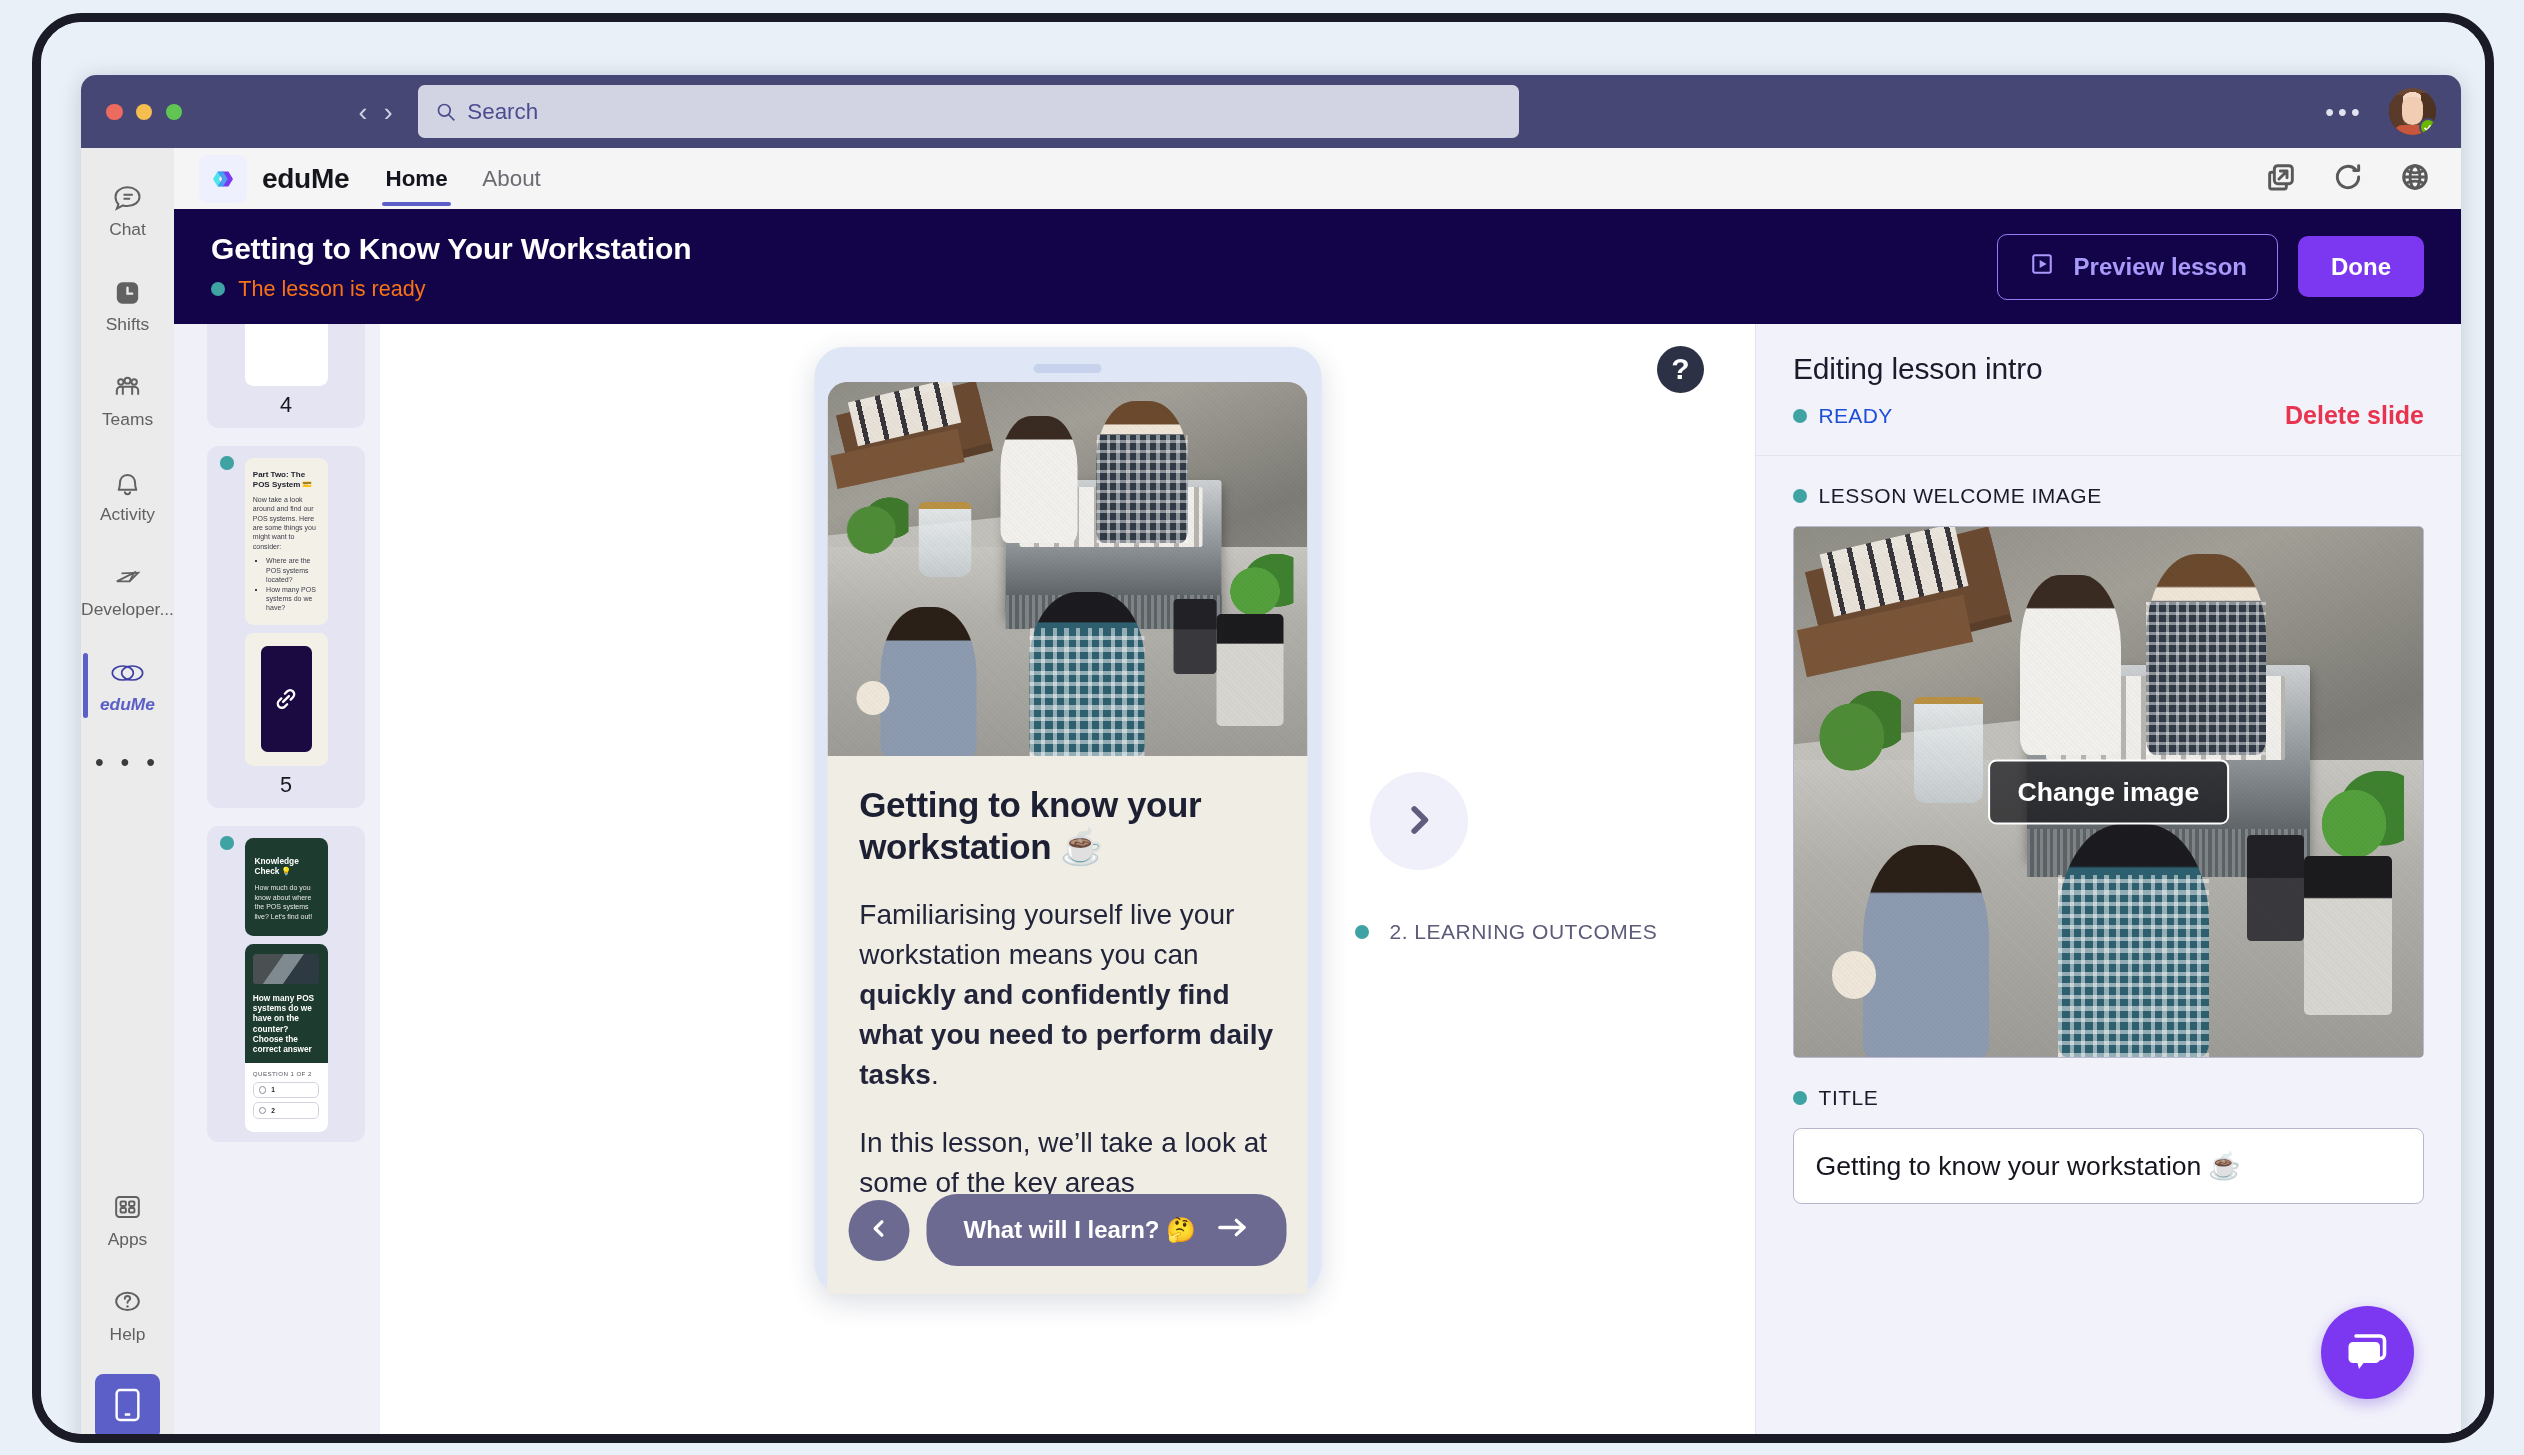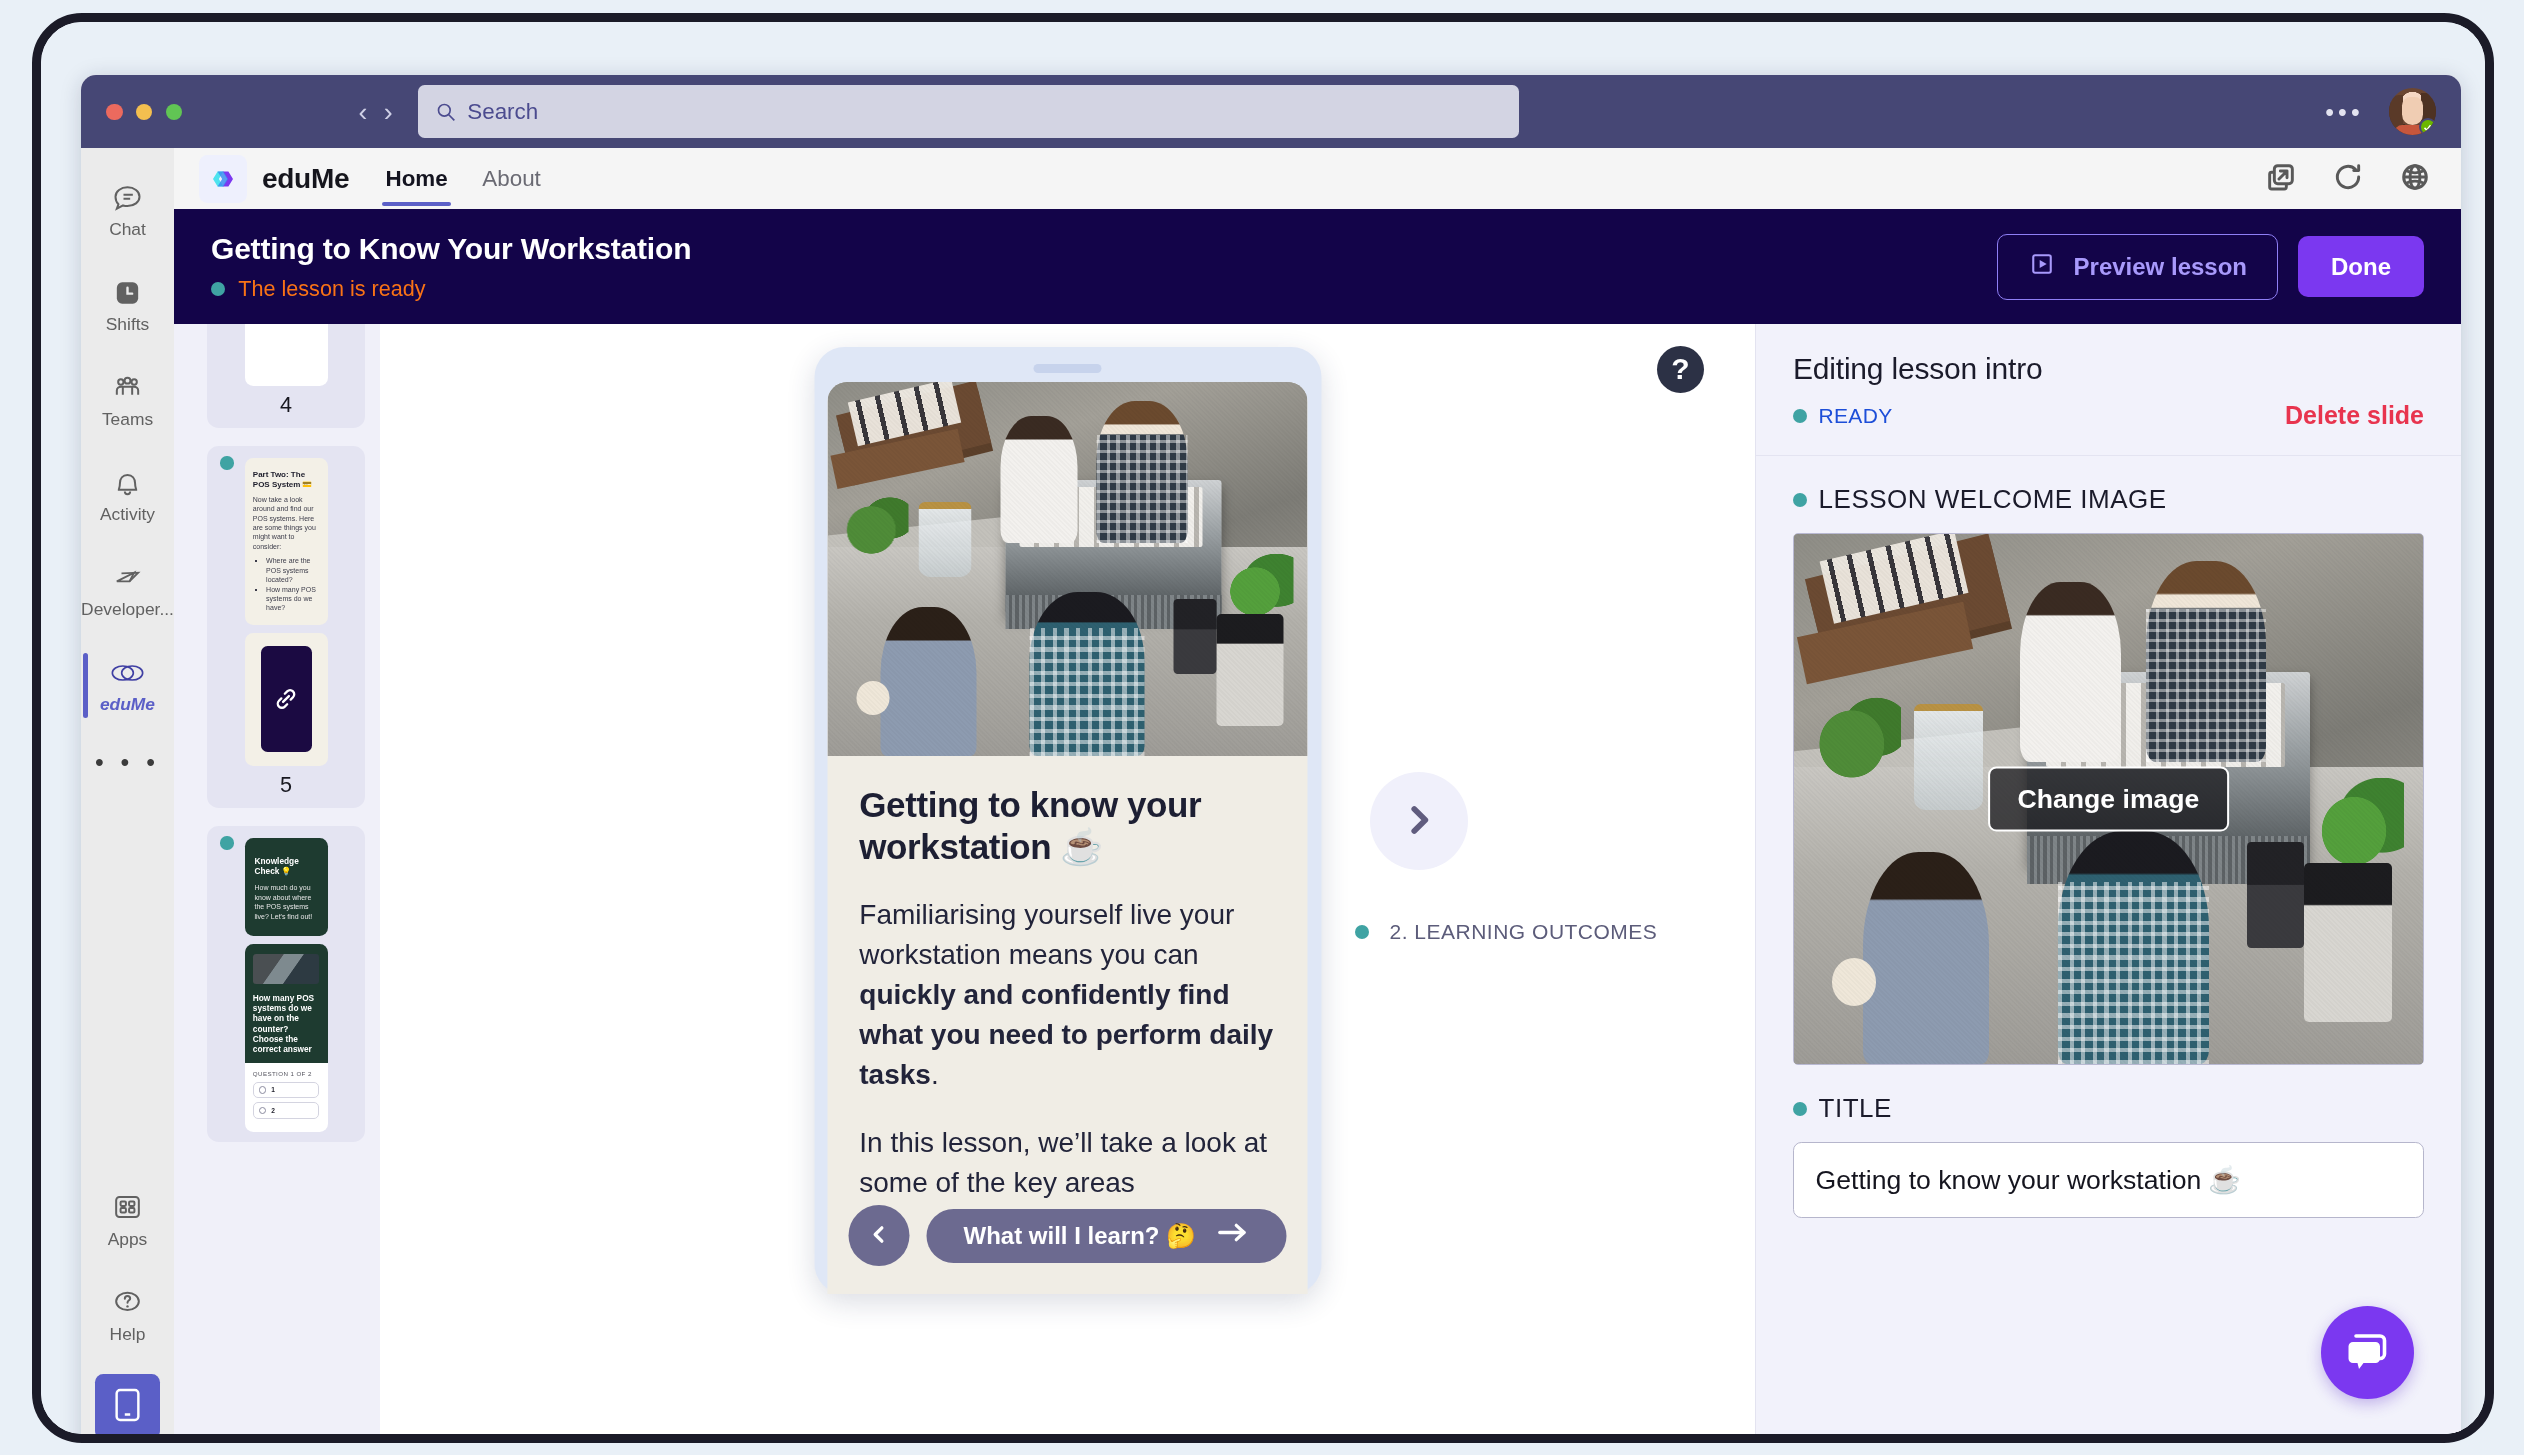--- a/index.html
+++ b/index.html
@@ -222,21 +222,21 @@
     position:absolute; left:0; right:0; bottom:0; height:100px;
     background: linear-gradient(180deg, rgba(240,237,229,0) 0%, rgba(240,237,229,.93) 55%, #f0ede5 100%);
   }
   .ps-nav{ position:absolute; left:21.6px; right:21.6px; bottom:28px; display:flex; align-items:center; gap:16.6px;}
   .nav-back{
     width:61px;height:61px;border-radius:50%;background:#6c6a90;
     display:flex;align-items:center;justify-content:center;flex:none;cursor:pointer;
   }
   .nav-back svg{width:23px;height:23px;}
   .nav-cta{
-    flex:1; height:54px; border-radius:31px; background:#6c6a90;
+    flex:1; height:72px; border-radius:31px; background:#6c6a90;
     display:flex; align-items:center; justify-content:center; gap:20px;
     color:#fff; font-size:24px; font-weight:700; cursor:pointer;
   }
   .nav-cta svg{width:33px;height:23px;}
   .next-slide{
     position:absolute; left: calc(50% + 287px); top: 448px;
     display:flex; flex-direction:column; align-items:flex-start;
   }
   .next-circle{
     width:98px;height:98px;border-radius:50%;background:#f0f0fb;
@@ -248,21 +248,21 @@
   .inspector{
     width:706px; flex:none; background:#f2f2fb; border-left:0.8px solid #e3e3f0;
     display:flex; flex-direction:column; overflow:hidden;
   }
   .insp-head{ padding:28px 37px 25px; border-bottom:0.8px solid #e4e4f1;}
   .insp-title{ font-size:30px; color:#1b1b2b; letter-spacing:-0.2px;}
   .insp-row{ display:flex; align-items:center; margin-top:15px;}
   .insp-ready{ display:flex; align-items:center; gap:11.6px; color:#1d4ed8; font-size:21px; letter-spacing:0.3px;}
   .insp-delete{ margin-left:auto; color:#e8344e; font-size:25px; font-weight:700; cursor:pointer;}
   .insp-section{ padding:28px 37px 0;}
-  .insp-label{ display:flex; align-items:center; gap:11.6px; color:#1b1b2b; font-size:26px; letter-spacing:0.5px;}
+  .insp-label{ display:flex; align-items:center; gap:11.6px; color:#1b1b2b; font-size:21px; letter-spacing:0.5px;}
   .img-box{
     margin-top:18px; height:532px; border-radius:5px; overflow:hidden; position:relative;
     border:0.8px solid #b9b9d2; cursor:pointer;
   }
   .change-btn{
     position:absolute; left:50%; top:50%; transform:translate(-50%,-50%);
     background: rgba(22,22,26,.74); border:2.5px solid #fff; border-radius:8.3px;
     color:#fff; font-size:26.6px; font-weight:700; padding:15px 28px; cursor:pointer;
   }
   .title-input{

